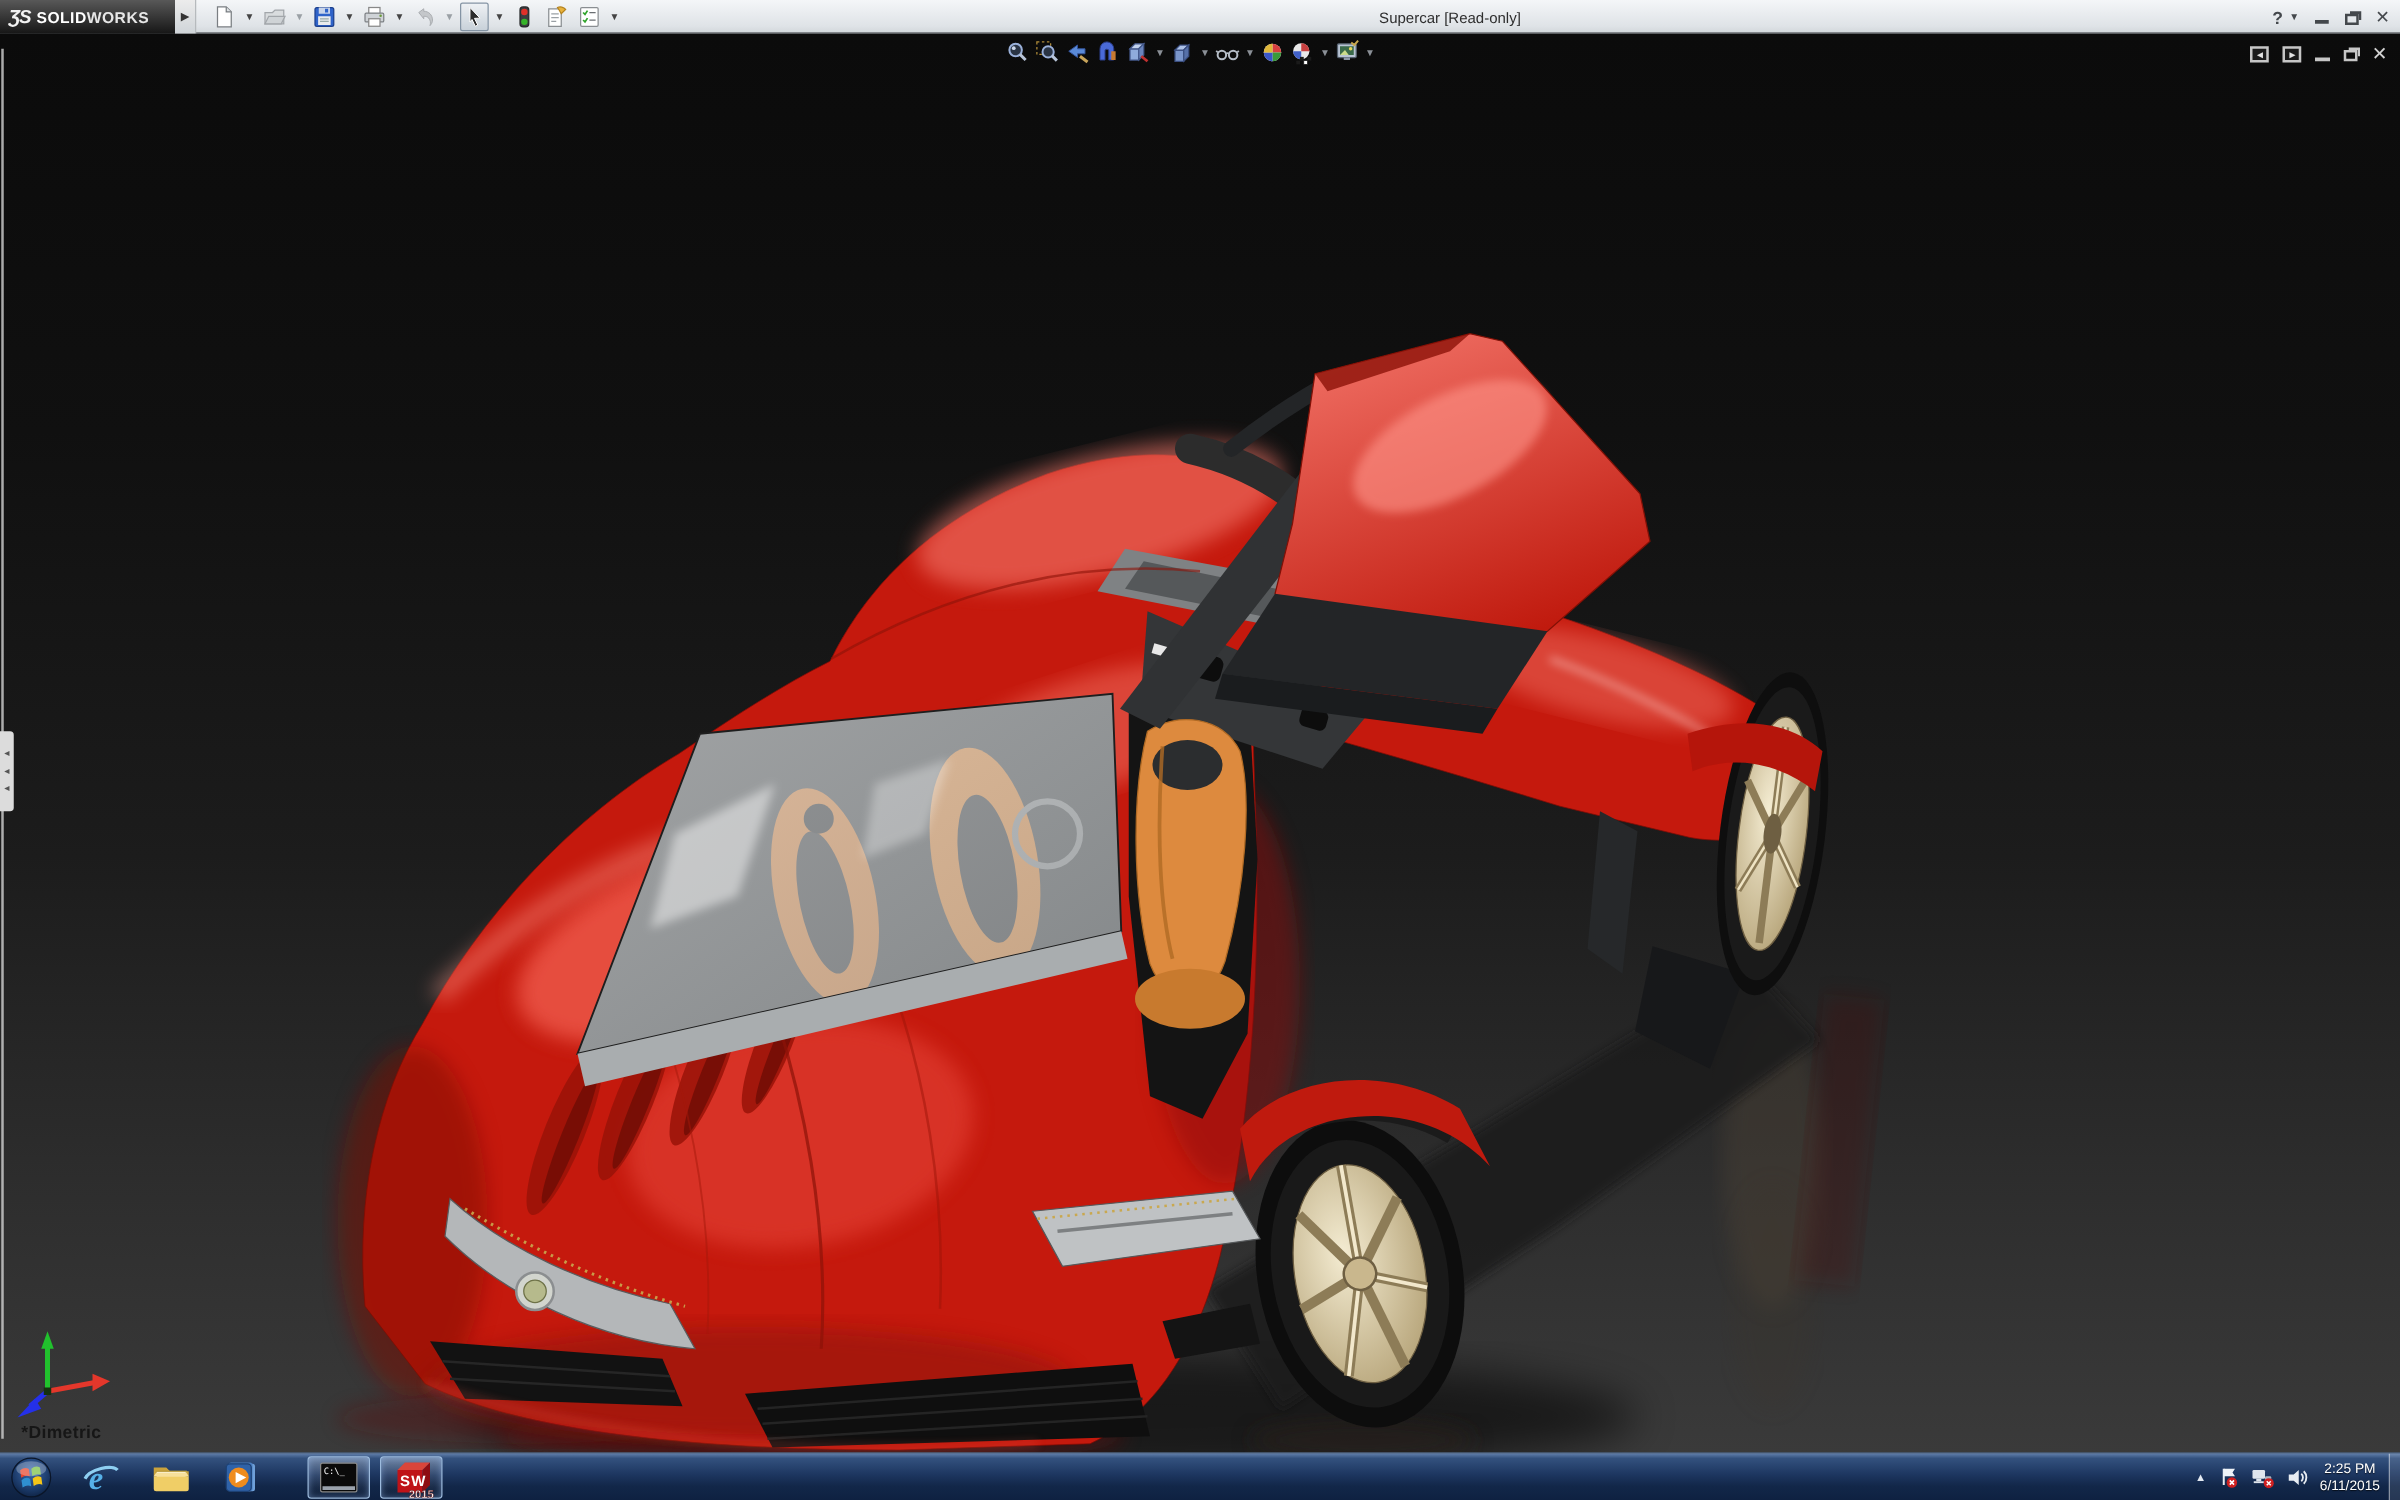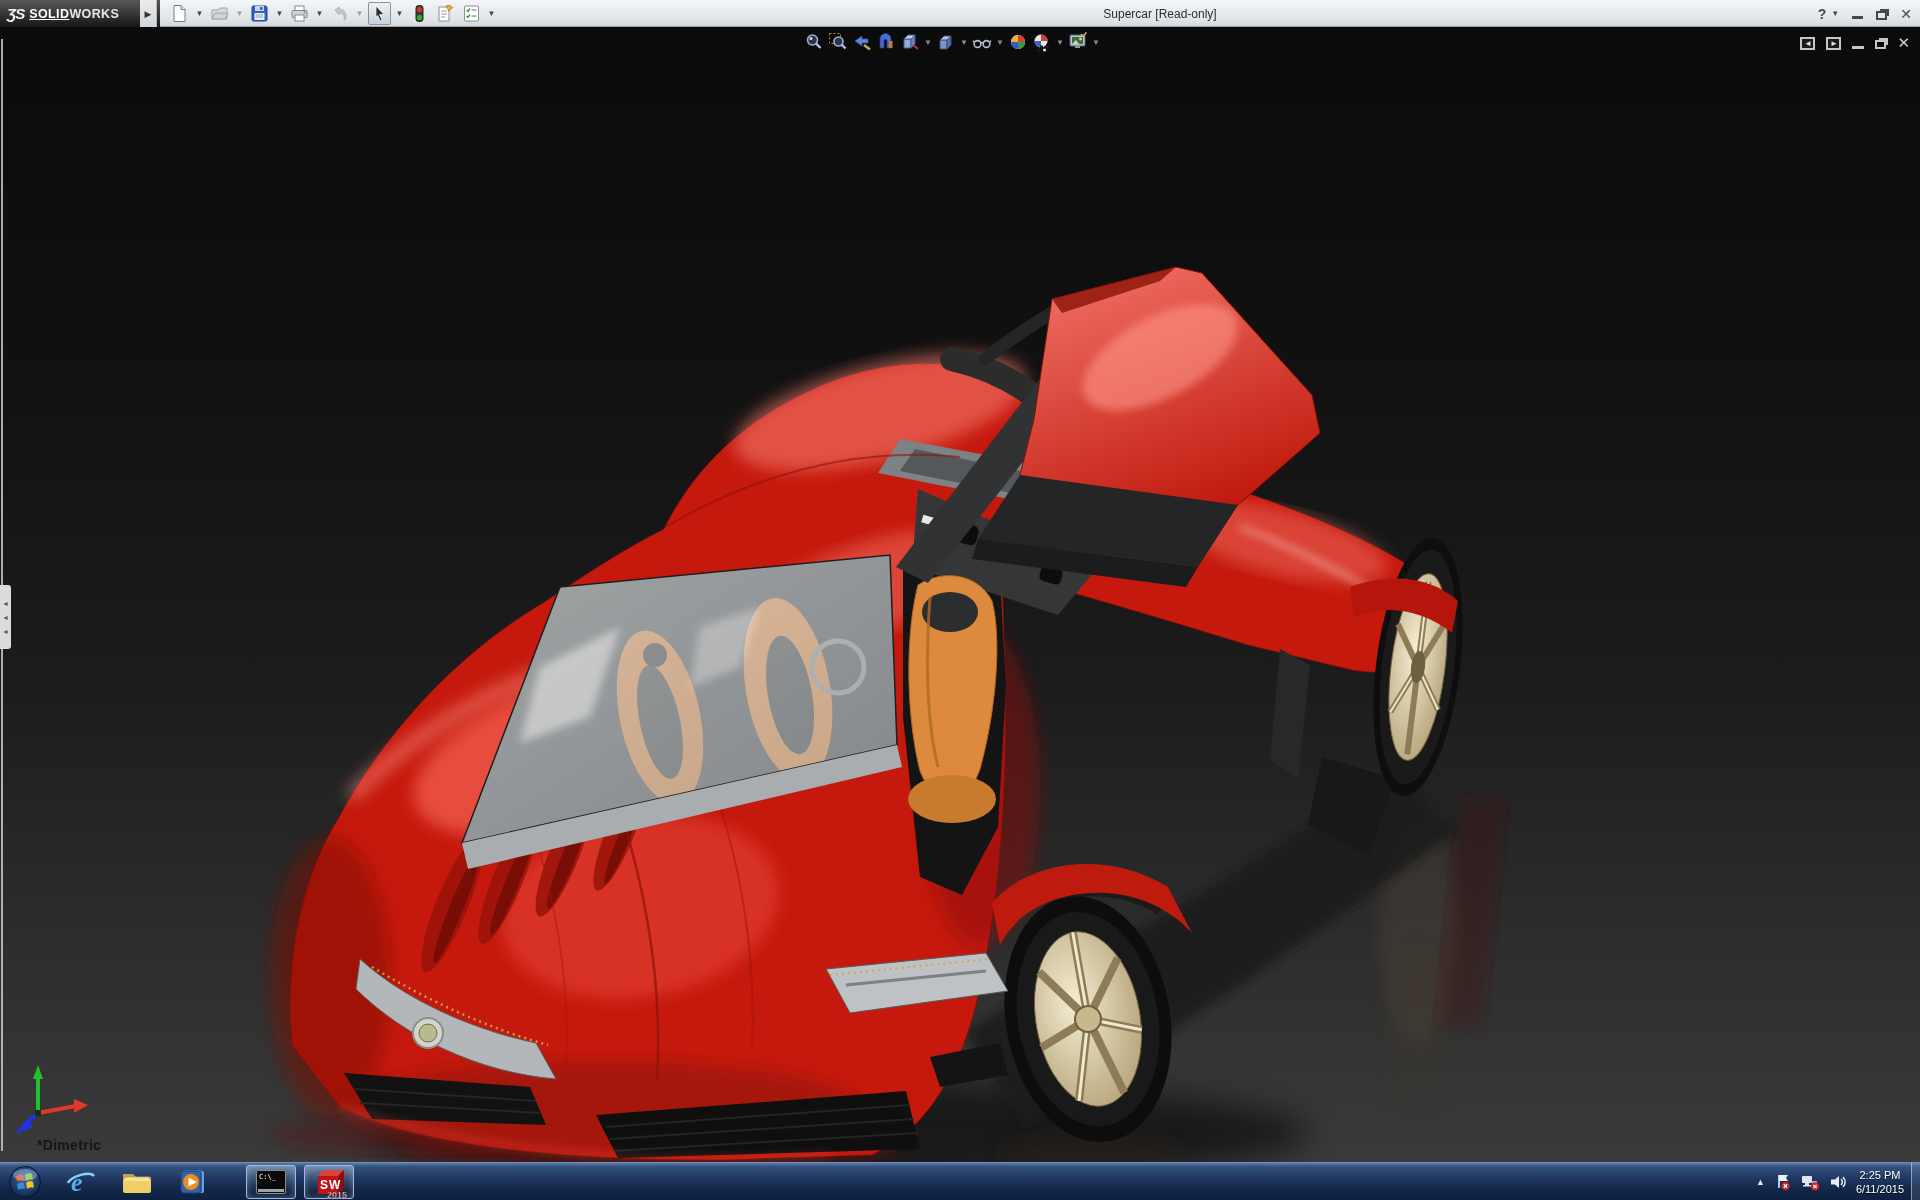--- a/index.html
+++ b/index.html
@@ -4,26 +4,26 @@
 <style>
   * { margin:0; padding:0; box-sizing:border-box; }
   html,body { width:1920px; height:1200px; overflow:hidden; background:#000;
     font-family:"Liberation Sans","DejaVu Sans",sans-serif; }
   .stage { position:relative; width:1920px; height:1200px; }
 
   
   .titlebar { position:absolute; left:0; top:0; width:1920px; height:27px;
     background:linear-gradient(#f4f6f8,#dfe3e7 80%,#d3d8dc);
     border-bottom:1px solid #9aa0a5; }
-  .logo { position:absolute; left:0; top:0; width:160px; height:27px;
+  .logo { position:absolute; left:0; top:0; width:140px; height:27px;
     background:linear-gradient(#585858,#161616);
     display:flex; align-items:center; padding-left:7px; color:#fff; }
   .logo-glyph { font-style:italic; font-weight:bold; font-size:15px; color:#f2f2f2;
     letter-spacing:-1px; margin-right:5px; }
-  .logo-bold { font-weight:bold; font-size:12.5px; letter-spacing:.4px;text-decoration:underline; }
+  .logo-bold { font-weight:bold; font-size:12.5px; letter-spacing:.4px; }
   .logo-light { font-weight:bold; font-size:12.5px; color:#e7e7e7; letter-spacing:.4px; }
   .flyout { position:absolute; left:140px; top:0; width:17px; height:27px;
     background:linear-gradient(#ececec,#cfd4d8); border-right:1px solid #b6babd;
     display:flex; align-items:center; justify-content:center;
     font-size:9px; color:#333; cursor:pointer; }
   .qat { position:absolute; left:168px; top:0; height:27px; display:flex;
     align-items:center; gap:3px; }
   .tool { width:23px; height:23px; display:flex; align-items:center;
     justify-content:center; border-radius:2px; }
   .tool.pressed { border:1px solid #8494a4; background:linear-gradient(#eef1f4,#c8d1d9); }
@@ -61,21 +61,21 @@
   .dc-min { width:12px; height:3px; background:#c6c6c6; margin-top:8px; }
   .dc-restore { width:11px; height:9px; border:2px solid #c6c6c6; box-shadow:3px -3px 0 -1px #c6c6c6; margin-top:3px; }
   .dc-close { font-size:15px; font-weight:bold; color:#d2d2d2; }
 
   .pane-tab { position:absolute; left:0; top:558px; width:11px; height:64px;
     background:#dcdcdc; border-radius:0 3px 3px 0; display:flex; flex-direction:column;
     align-items:center; justify-content:center; gap:7px; }
   .pane-tab span { font-size:7px; color:#555; line-height:7px; }
 
   .view-label { position:absolute; left:17px; top:1110px; font-size:14px;
-    font-weight:600; color:#161616; letter-spacing:.3px;margin-left:20px; }
+    font-weight:600; color:#161616; letter-spacing:.3px; }
 
   
   .taskbar { position:absolute; left:0; top:1162px; width:1920px; height:38px;
     background:linear-gradient(#5e7ca8 0%,#33517e 10%,#1d3660 45%,#122749 70%,#0e2141 100%);
     border-top:1px solid #6f8db8; }
   .tb-start { position:absolute; left:8px; top:2px; width:34px; height:34px; cursor:pointer; }
   .tb-icons { position:absolute; left:66px; top:0; height:38px; display:flex;
     align-items:center; gap:25px; }
   .tb-btn { position:absolute; top:2px; width:50px; height:34px; border:1px solid #9dbbdd;
     border-radius:3px;

